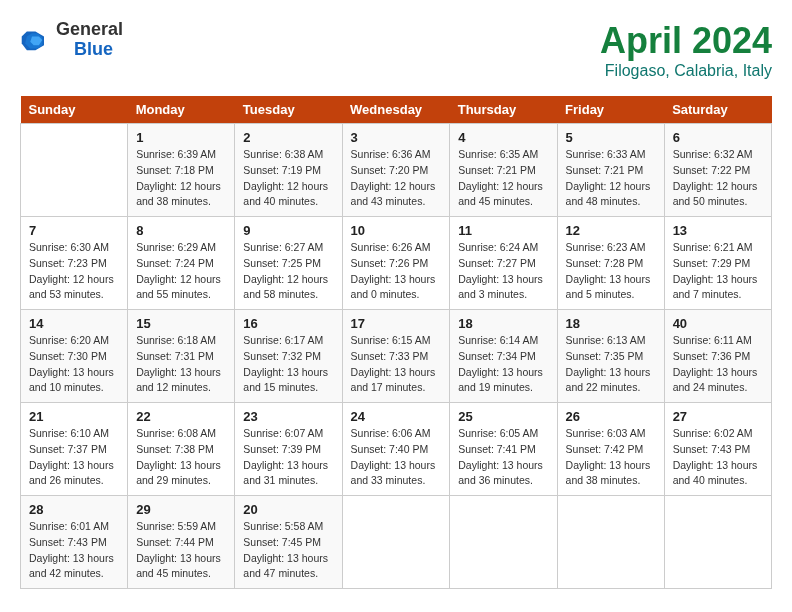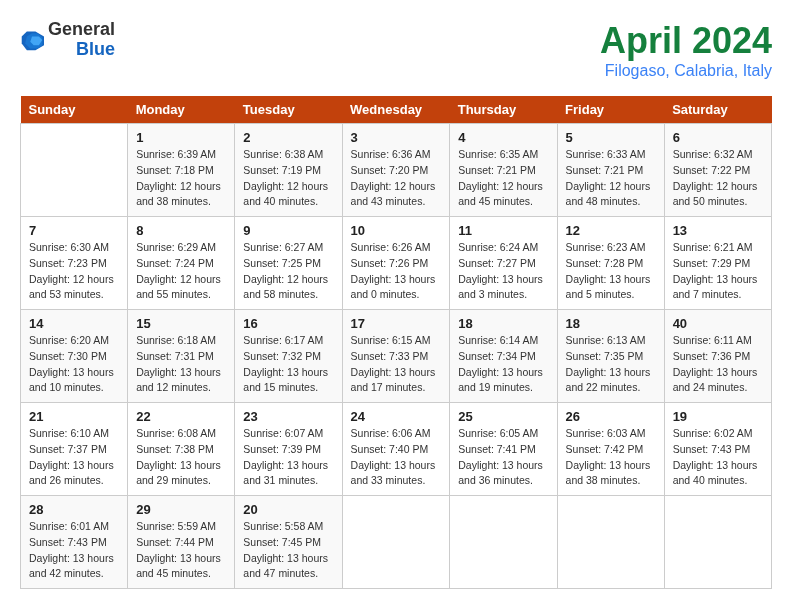--- a/index.html
+++ b/index.html
@@ -12,45 +12,44 @@
     }
     .header {
       display: flex;
       justify-content: space-between;
       align-items: flex-start;
       margin-bottom: 16px;
     }
     .logo {
       display: flex;
       align-items: center;
-      gap: 4px;
-      text-align: right;
+      gap: 12px;
     }
     .logo-text {
       font-size: 18px;
       font-weight: bold;
       line-height: 1.1;
     }
     .logo-general { color: #333; }
-    .logo-blue { color: #1565c0; }
+    .logo-blue { color: #1565c0; margin-left: 18px; }
     .logo-icon {
       width: 24px;
       height: 24px;
     }
     .title-block {
       text-align: right;
     }
     .calendar-title {
       font-size: 36px;
       font-weight: bold;
       color: #15803d;
     }
     .calendar-subtitle {
       font-size: 16px;
-      color: #3b82f6;
+      color: #0f766e;
     }
     table {
       width: 100%;
       border-collapse: collapse;
       font-size: 11px;
     }
     thead tr th {
       background-color: #c2410c;
       color: white;
       padding: 6px 8px;
@@ -227,21 +226,21 @@
         </td>
         <td>
           <div class="day-number">25</div>
 <div class="day-info">Sunrise: 6:05 AM<br>Sunset: 7:41 PM<br>Daylight: 13 hours and 36 minutes.</div>
         </td>
         <td>
           <div class="day-number">26</div>
 <div class="day-info">Sunrise: 6:03 AM<br>Sunset: 7:42 PM<br>Daylight: 13 hours and 38 minutes.</div>
         </td>
         <td>
-          <div class="day-number">19</div>
+          <div class="day-number">27</div>
 <div class="day-info">Sunrise: 6:02 AM<br>Sunset: 7:43 PM<br>Daylight: 13 hours and 40 minutes.</div>
         </td>
       </tr>
       <tr>
         <td>
           <div class="day-number">28</div>
 <div class="day-info">Sunrise: 6:01 AM<br>Sunset: 7:43 PM<br>Daylight: 13 hours and 42 minutes.</div>
         </td>
         <td>
           <div class="day-number">29</div>

